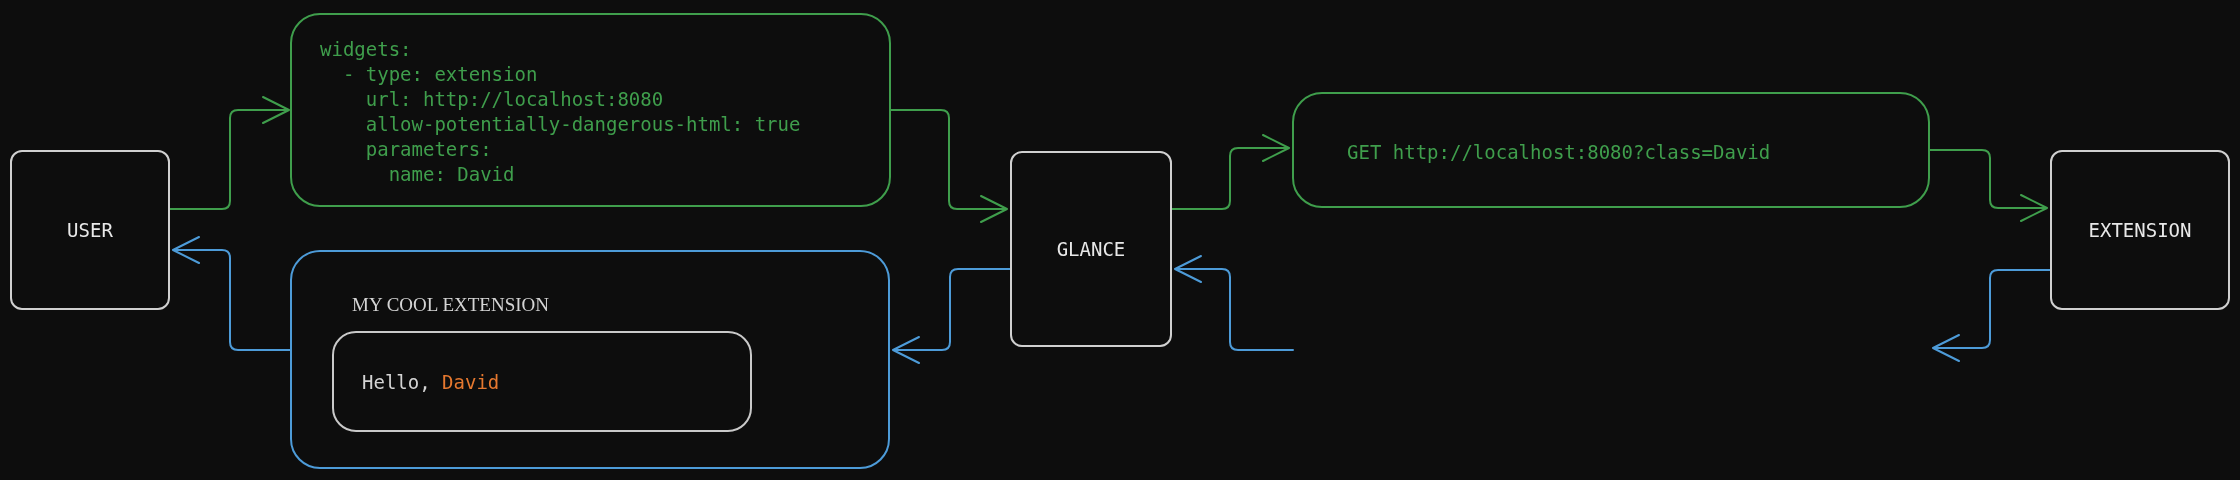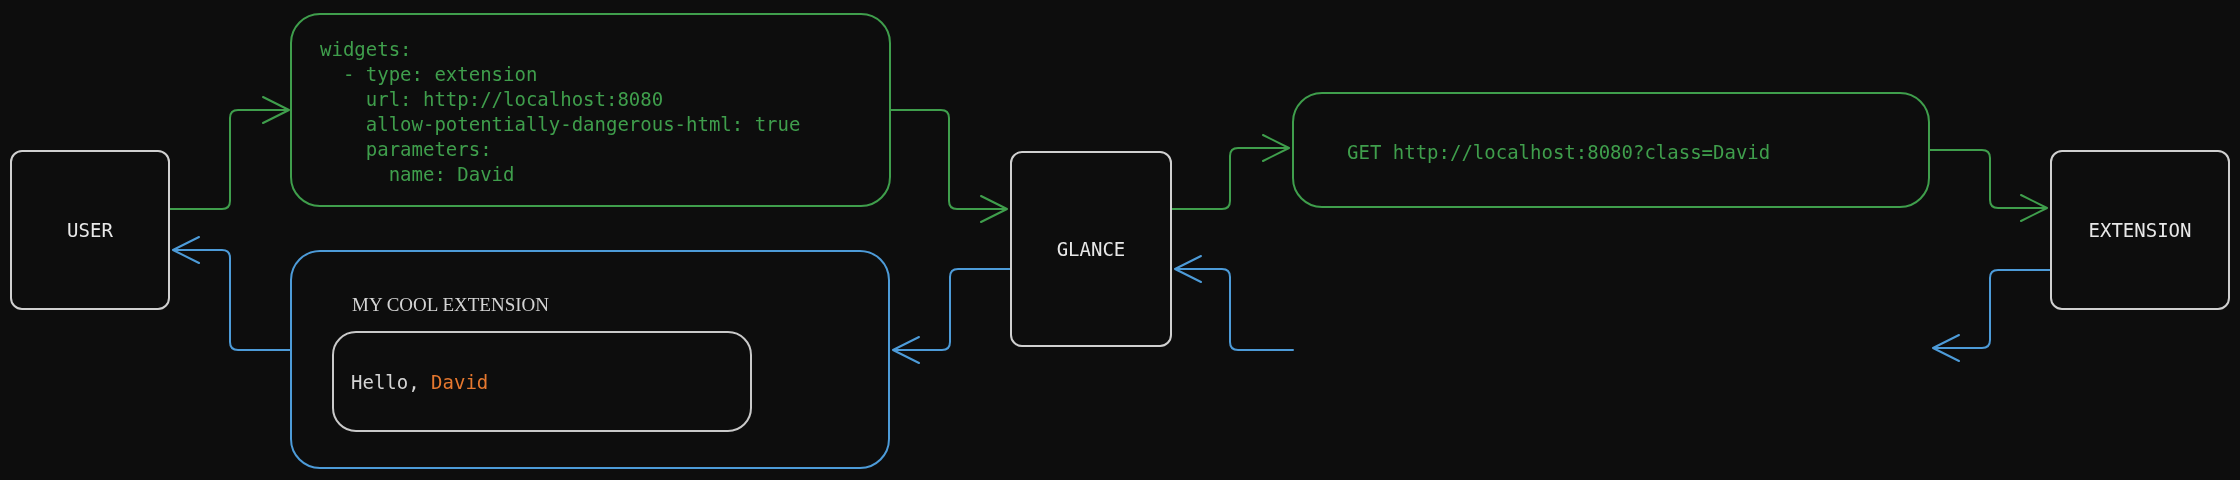--- a/index.html
+++ b/index.html
@@ -86,21 +86,21 @@
   .widget-render {
     position: absolute;
     left: 40px; top: 79px;
     width: 420px; height: 101px;
     border: 2px solid var(--inner-border);
     border-radius: 24px;
     display: flex;
     align-items: center;
   }
   .hello-line {
-    padding-left: 17px;
+    padding-left: 28px;
     font-size: 19px;
     white-space: pre;
     color: var(--text-light);
   }
   .hello-name { color: var(--orange); }
 </style>
 </head>
 <body>
 
 <div class="stage">

